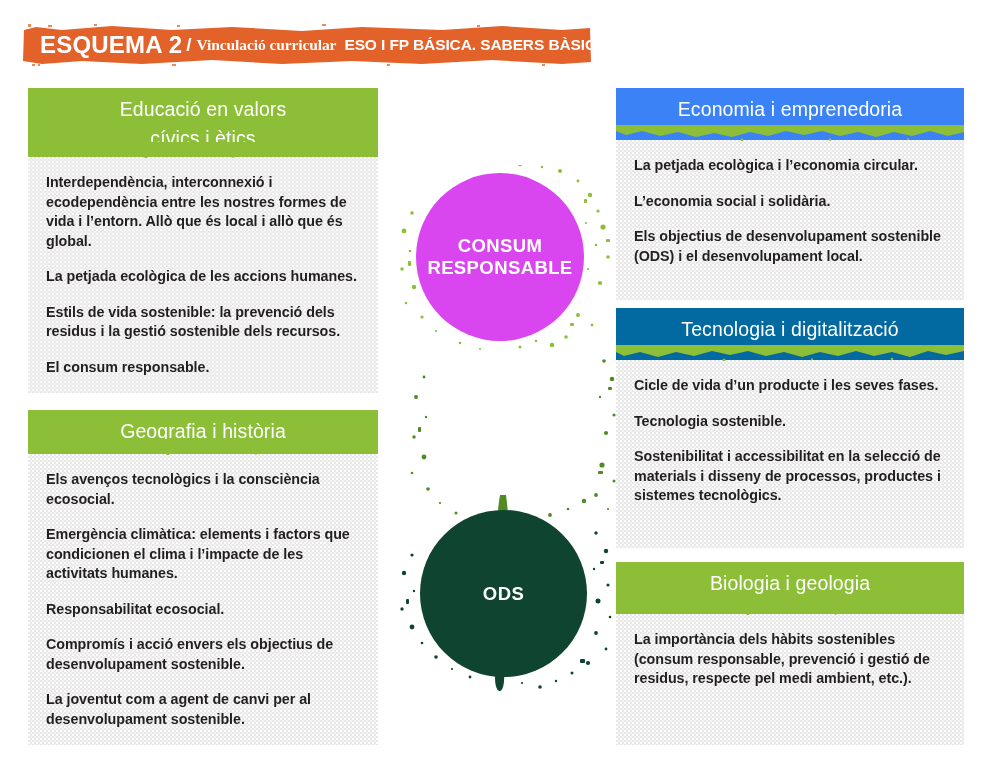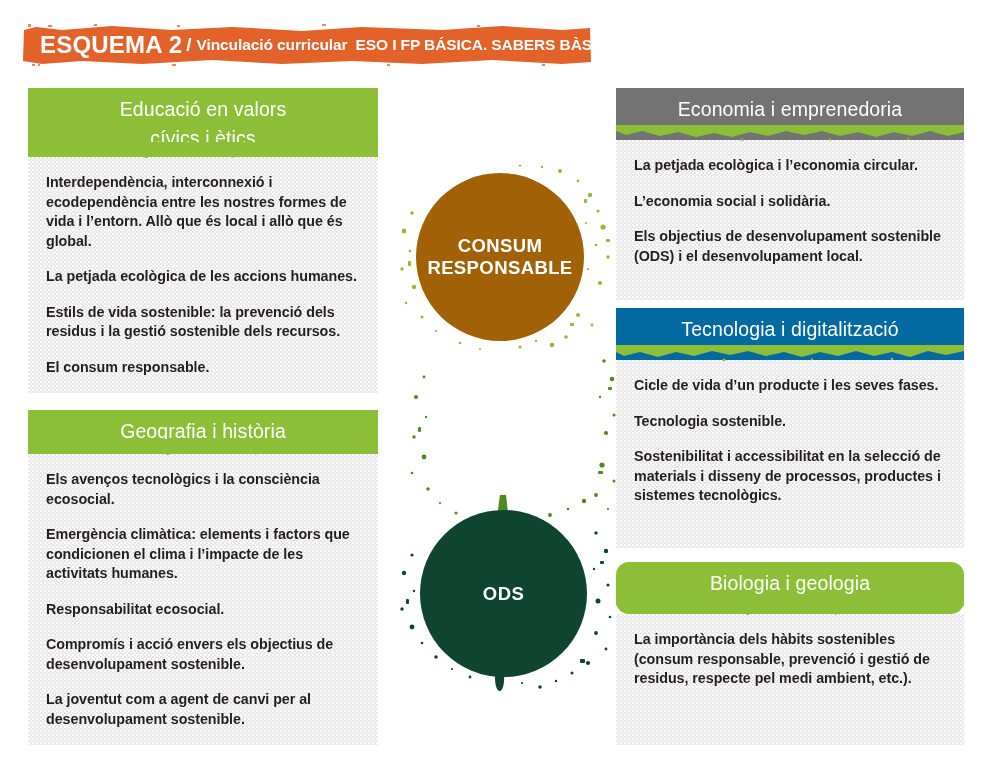--- a/index.html
+++ b/index.html
@@ -45,20 +45,21 @@
   }
   .hdr-slash {
     font-size: 19px;
     font-weight: bold;
     margin: 0 5px 0 4px;
   }
   .hdr-sub {
     font-size: 15.5px;
     font-weight: bold;
     letter-spacing: -0.1px;
+    font-family: Liberation Serif, serif;
   }
   .hdr-sub2 {
     font-size: 15.5px;
     font-weight: bold;
     letter-spacing: -0.1px;
     margin-left: 8px;
   }
 
   
   .panel {
@@ -115,21 +116,21 @@
   #panel-geografia{ left: 28px;  top: 410px; width: 350px; height: 335px; }
   #panel-geografia .panel-head { height: 52px; }
 
   #panel-economia { left: 616px; top: 88px;  width: 348px; height: 212px; }
   #panel-economia .panel-head { height: 52px; }
 
   #panel-tecnologia{ left: 616px; top: 308px; width: 348px; height: 240px; }
   #panel-tecnologia .panel-head { height: 52px; }
 
   #panel-biologia { left: 616px; top: 562px; width: 348px; height: 183px; }
-  #panel-biologia .panel-head { height: 52px; border-radius: 13px; }
+  #panel-biologia .panel-head { height: 52px; }
 
   .panel { display: flex; flex-direction: column; }
 
   
   #circles {
     position: absolute;
     left: 400px;
     top: 165px;
     width: 230px;
     height: 530px;
@@ -351,37 +352,37 @@
       <circle cx="52" cy="504" r="1.1"></circle>
         <circle cx="70" cy="512" r="1.4"></circle>
       <rect x="200" y="396" width="4" height="3" rx="1"></rect>
       <rect x="6" y="434" width="3" height="5" rx="1"></rect>
       <rect x="180" y="494" width="5" height="4" rx="1"></rect>
 
       <path d="M96,500 C94,514 95,524 99,526 C103,527 105,518 104,504 Z"></path>
     </g>
   </svg>
 
-  <div class="circle" id="circle-consum" style="background:#a16207">
+  <div class="circle" id="circle-consum" style="background:#d946ef">
     <span class="circle-label">
       <span>CONSUM</span><br>
       <span>RESPONSABLE</span>
     </span>
   </div>
 
 
   <div class="circle" id="circle-ods" style="background:#0F4430">
     <span class="circle-label">
       <span>ODS</span>
     </span>
   </div>
 </div>
 
 <div class="panel" id="panel-economia">
-  <div class="panel-head" style="background:#737373">
+  <div class="panel-head" style="background:#3b82f6">
     <div>Economia i emprenedoria</div>
     <svg class="torn" viewBox="0 0 348 16" preserveAspectRatio="none">
       <path fill="#8CBF37" d="M0,0 L348,0 L348,7 L332,11 L314,6 L296,11 L278,7 L260,12 L242,7 L224,11 L206,6
         L188,10 L170,6 L152,11 L134,7 L116,12 L98,8 L80,12 L62,7 L44,11 L26,6 L10,10 L0,6 Z"></path>
       <g fill="#8CBF37">
         <circle cx="126" cy="15" r="1.4"></circle>
           <circle cx="214" cy="14.5" r="1.2"></circle>
         <circle cx="292" cy="14" r="1"></circle>
       </g>
     </svg>

